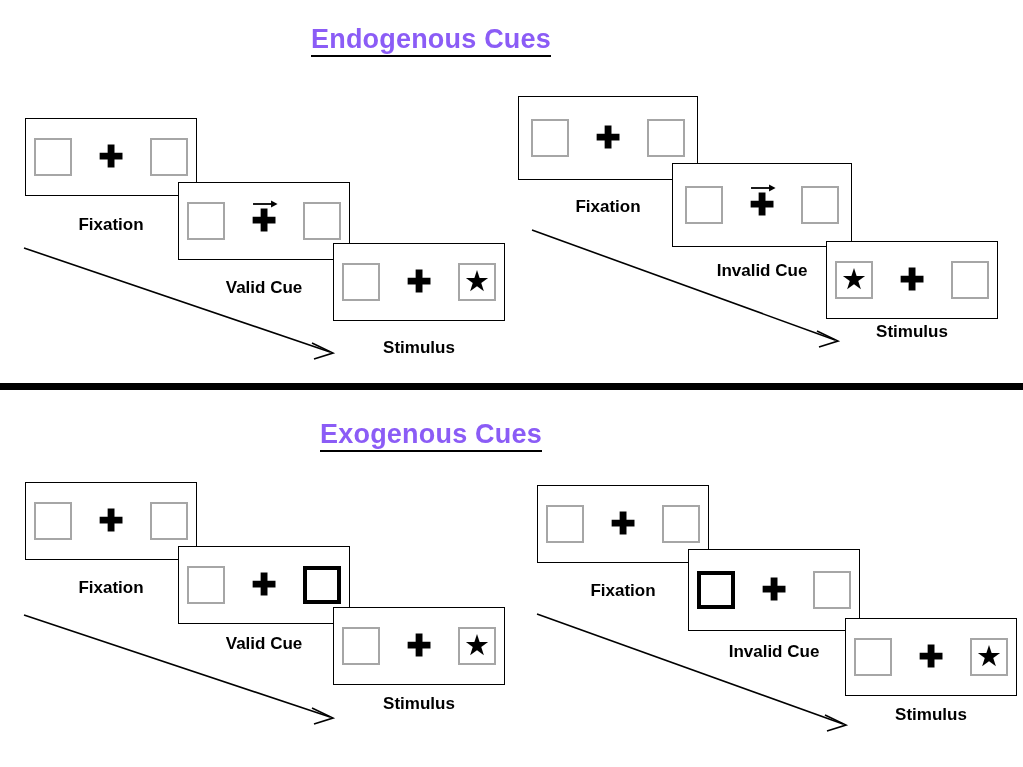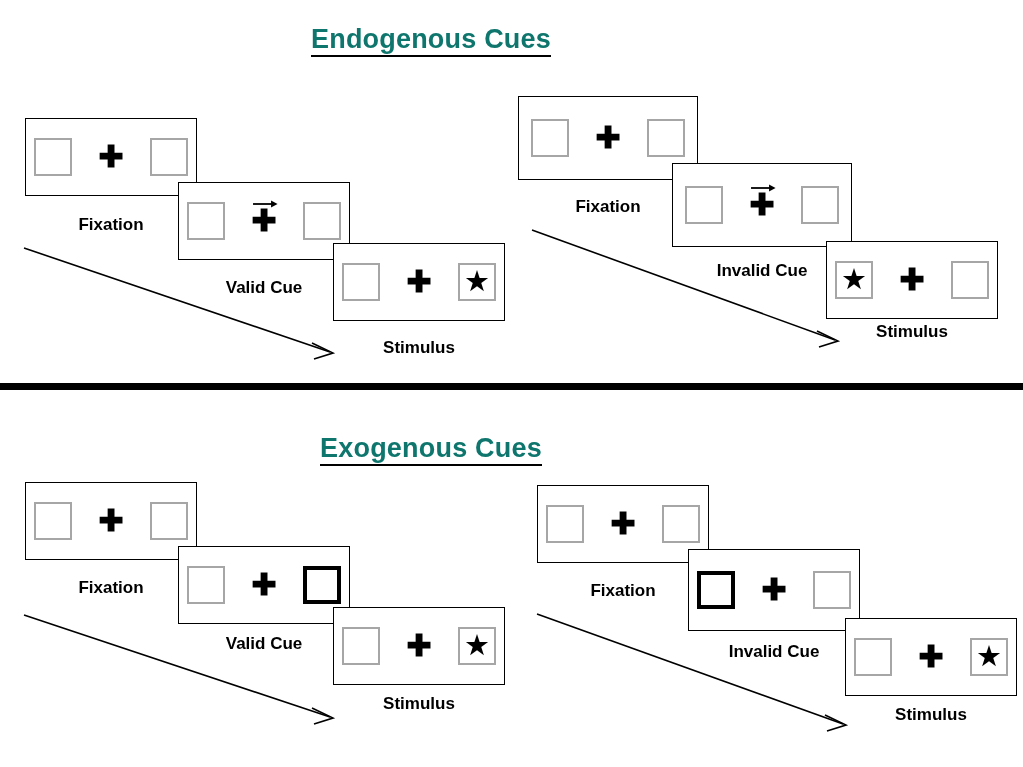--- a/index.html
+++ b/index.html
@@ -13,21 +13,21 @@
   .section{position:absolute;left:0;width:1023px;}
   #section-endogenous{top:0;height:387px;}
   #section-exogenous{top:392px;height:375px;}
 
   .section-title{
     position:absolute;
     left:0;width:862px;
     text-align:center;
     font-size:27px;
     font-weight:bold;
-    color:#0f766e;
+    color:#8b5cf6;
     letter-spacing:0.2px;
   }
   .section-title span{
     border-bottom:2.5px solid #000;
     padding-bottom:1px;
   }
 
   .divider{
     position:absolute;
     left:0;top:383px;
@@ -198,21 +198,21 @@
     </div>
   </div>
   <div class="panel-label" style="left:826px;top:322px;width:172px;">Stimulus</div>
 
 </div>
 
 <div class="divider"></div>
 
 <div class="section" id="section-exogenous">
 
-  <div class="section-title" style="top:41px;">
+  <div class="section-title" style="top:27px;">
     <span>Exogenous Cues</span>
   </div>
 
   <svg class="flow-arrow" style="left:20px;top:215px;" width="330" height="125">
     <line x1="4" y1="8" x2="310" y2="110" stroke="#000" stroke-width="1.6"></line>
     <polyline points="292,101 313,111 294,117" fill="none" stroke="#000" stroke-width="1.6"></polyline>
   </svg>
 
   <div class="panel" style="left:25px;top:90px;width:172px;height:78px;">
     <div class="panel-inner">

